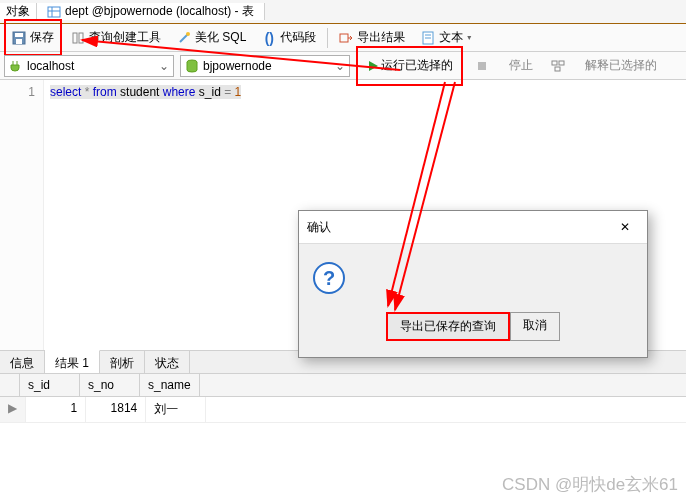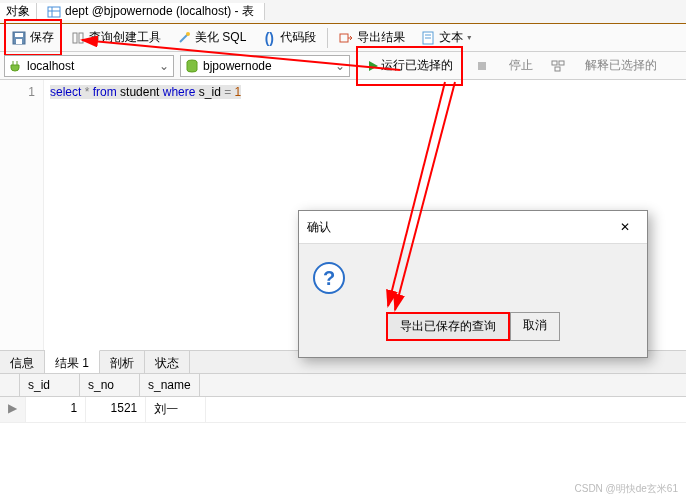--- a/index.html
+++ b/index.html
@@ -35,21 +35,21 @@
 .gc.rowh{min-width:20px;background:#f5f5f5;text-align:center;color:#888}
 .gc.txt{text-align:left}
 .dialog{position:absolute;left:298px;top:210px;width:350px;background:#f0f0f0;border:1px solid #888;box-shadow:4px 4px 12px rgba(0,0,0,0.3)}
 .dtitle{display:flex;justify-content:space-between;align-items:center;padding:6px 8px;background:#fff;border-bottom:1px solid #ddd}
 .dclose{width:28px;height:20px;display:flex;align-items:center;justify-content:center;cursor:pointer}
 .dbody{display:flex;padding:18px 14px;gap:14px;align-items:center}
 .qicon{width:32px;height:32px;border-radius:50%;background:#fff;border:2px solid #2a6fc9;display:flex;align-items:center;justify-content:center;color:#2a6fc9;font-size:20px;font-weight:bold}
 .dbtns{display:flex;justify-content:center;padding:0 14px 16px}
 .dbtn{padding:4px 12px;border:1px solid #999;background:#efefef;cursor:pointer}
 .dbtn.primary{border:2px solid #ff0000;background:#e8e8e8}
-.wm{position:absolute;right:8px;bottom:4px;color:#bbb;font-size:10px}
+.wm{position:absolute;right:8px;bottom:4px;color:#bbb;font-size:17px}
 svg.arrows{position:absolute;left:0;top:0;pointer-events:none}
 </style>
 </head>
 <body>
 
 <div class="tabs-top">
   <div class="tab small">
       <span>对象</span>
     </div>
   <div class="tab">
@@ -187,21 +187,21 @@
 <div class="grid">
   <div class="ghead">
     <div class="gh rowh"></div>
     <div class="gh">s_id</div>
     <div class="gh">s_no</div>
     <div class="gh">s_name</div>
   </div>
   <div class="grow">
     <div class="gc rowh">▶</div>
     <div class="gc">1</div>
-    <div class="gc">1521</div>
+    <div class="gc">1814</div>
     <div class="gc txt">刘一</div>
   </div>
 </div>
 
 <div class="dialog">
   <div class="dtitle">
     <span>确认</span>
     <div class="dclose">
         <span>✕</span>
       </div>

